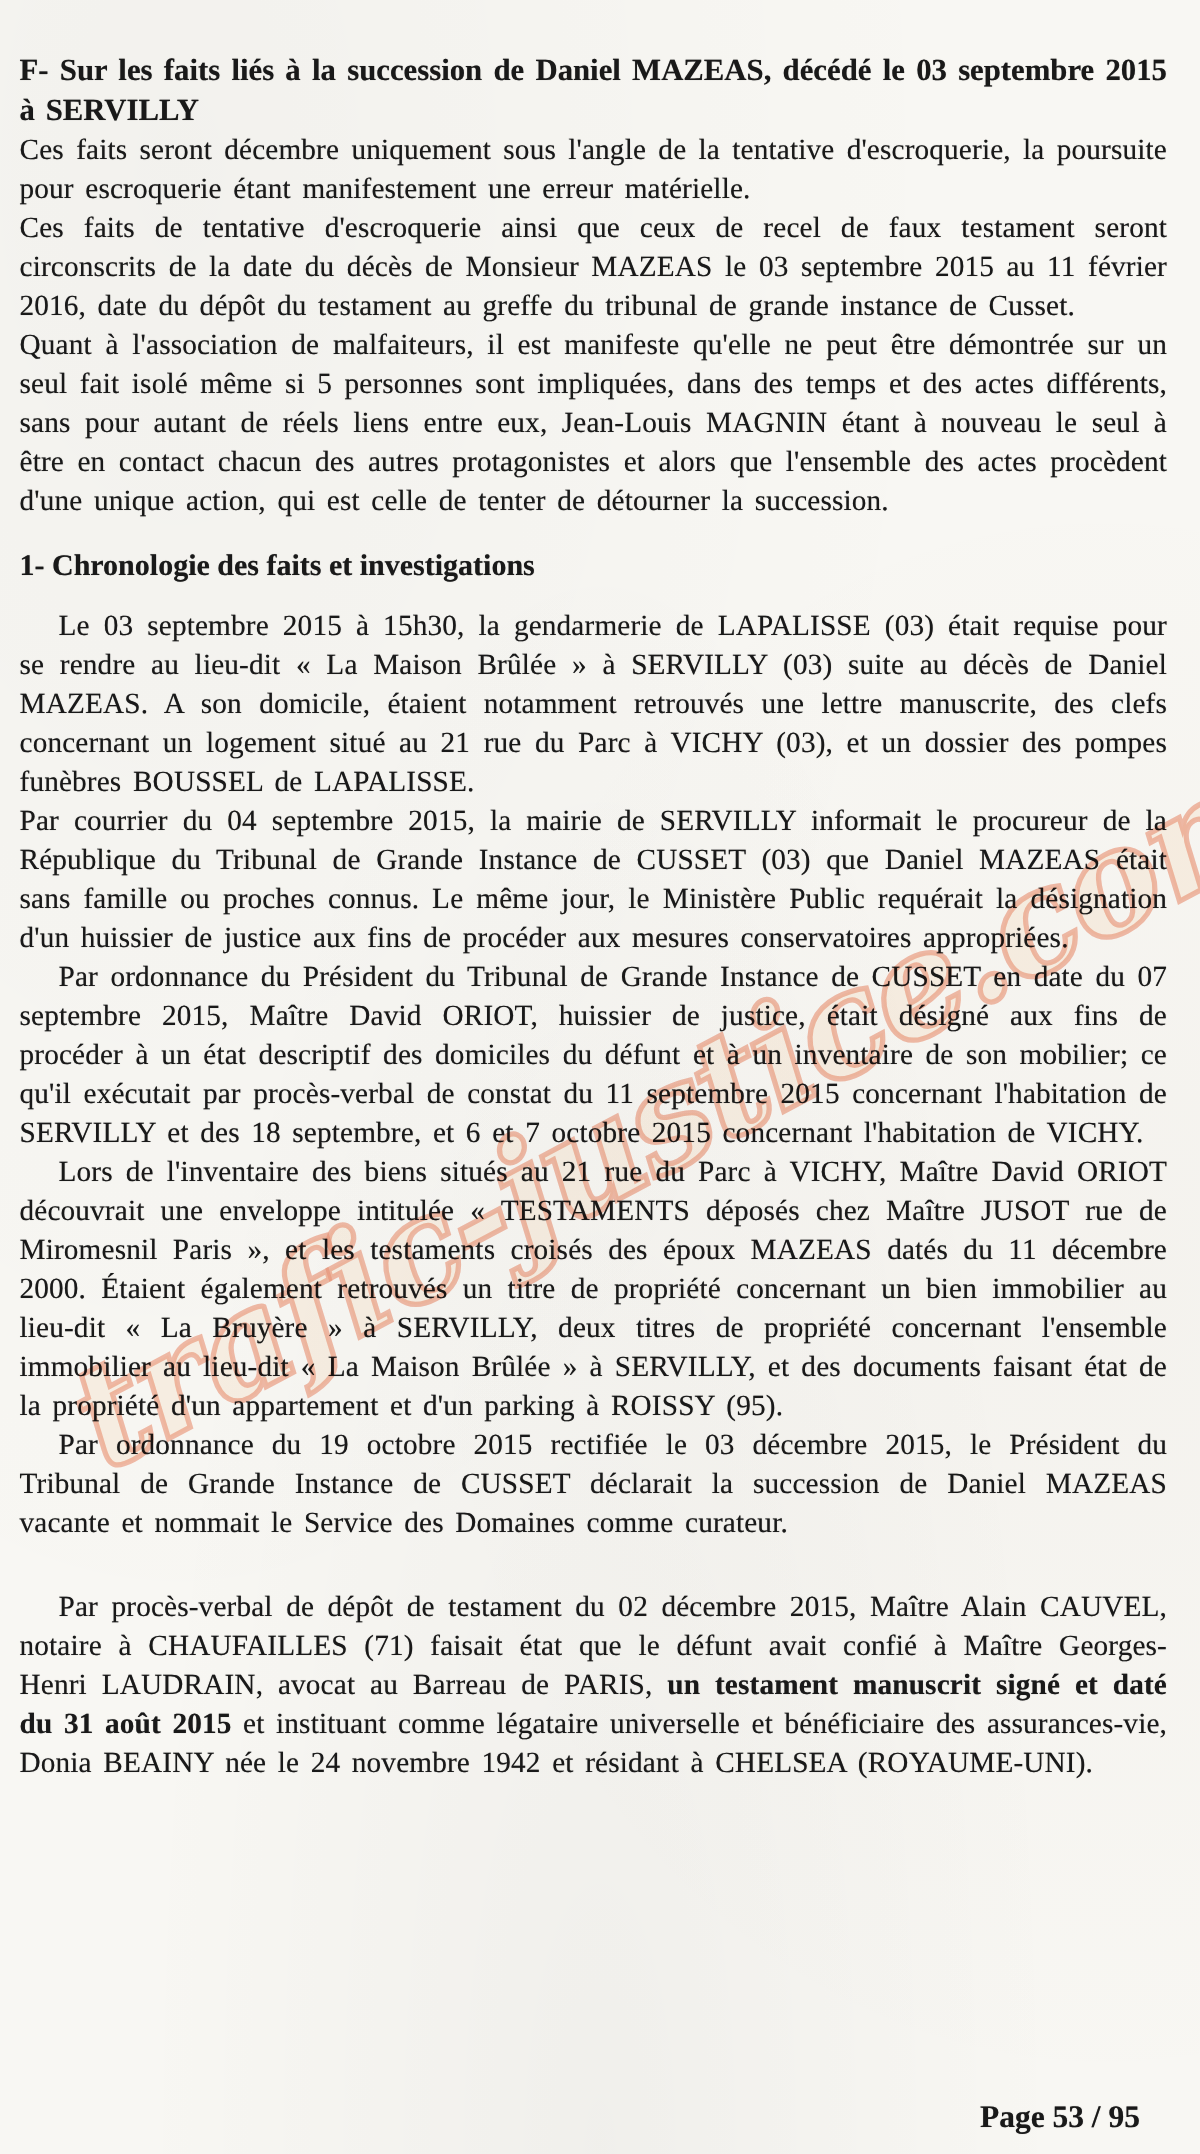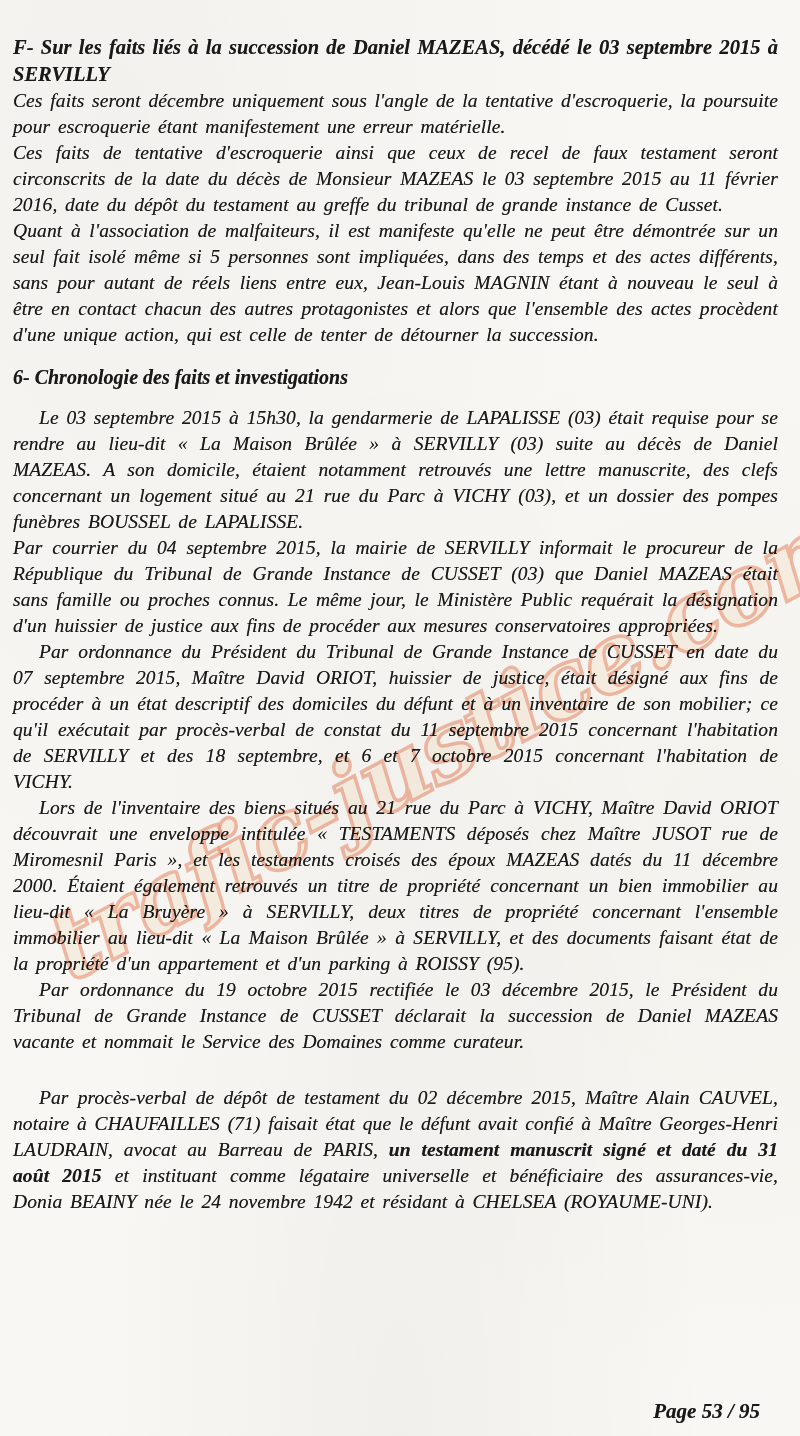--- a/index.html
+++ b/index.html
@@ -17,21 +17,20 @@
     background:
       radial-gradient(ellipse at 15% 8%, rgba(0,0,0,0.025), transparent 55%),
       radial-gradient(ellipse at 92% 60%, rgba(120,90,70,0.03), transparent 45%),
       radial-gradient(ellipse at 50% 100%, rgba(0,0,0,0.03), transparent 55%),
       #f8f7f3;
     font-family: "Liberation Serif", "DejaVu Serif", serif;
     color: #191919;
   }
   .scan-text {
     text-shadow: 0 0 0.5px rgba(10,10,10,0.55);
-    font-style: italic;
   }
   .heading {
     margin: 0;
     font-size: 20.5px;
     line-height: 27px;
     font-weight: bold;
     text-align: justify;
     word-spacing: 0.10em;
   }
   .subheading {
@@ -89,21 +88,21 @@
   <div class="watermark">trafic-justice.com</div>
 
   <h1 class="heading scan-text">F- Sur les faits liés à la succession de Daniel MAZEAS, décédé le 03 septembre 2015 à SERVILLY</h1>
 
   <p class="para scan-text">Ces faits seront décembre uniquement sous l'angle de la tentative d'escroquerie, la poursuite pour escroquerie étant manifestement une erreur matérielle.</p>
 
   <p class="para scan-text gap">Ces faits de tentative d'escroquerie ainsi que ceux de recel de faux testament seront circonscrits de la date du décès de Monsieur MAZEAS le 03 septembre 2015 au 11 février 2016, date du dépôt du testament au greffe du tribunal de grande instance de Cusset.</p>
 
   <p class="para scan-text gap">Quant à l'association de malfaiteurs, il est manifeste qu'elle ne peut être démontrée sur un seul fait isolé même si 5 personnes sont impliquées, dans des temps et des actes différents, sans pour autant de réels liens entre eux, Jean-Louis MAGNIN étant à nouveau le seul à être en contact chacun des autres protagonistes et alors que l'ensemble des actes procèdent d'une unique action, qui est celle de tenter de détourner la succession.</p>
 
-  <h2 class="subheading scan-text">6- Chronologie des faits et investigations</h2>
+  <h2 class="subheading scan-text">1- Chronologie des faits et investigations</h2>
 
   <p class="para scan-text indent">Le 03 septembre 2015 à 15h30, la gendarmerie de LAPALISSE (03) était requise pour se rendre au lieu-dit « La Maison Brûlée » à SERVILLY (03) suite au décès de Daniel MAZEAS. A son domicile, étaient notamment retrouvés une lettre manuscrite, des clefs concernant un logement situé au 21 rue du Parc à VICHY (03), et un dossier des pompes funèbres BOUSSEL de LAPALISSE.</p>
 
   <p class="para scan-text">Par courrier du 04 septembre 2015, la mairie de SERVILLY informait le procureur de la République du Tribunal de Grande Instance de CUSSET (03) que Daniel MAZEAS était sans famille ou proches connus. Le même jour, le Ministère Public requérait la désignation d'un huissier de justice aux fins de procéder aux mesures conservatoires appropriées.</p>
 
   <p class="para scan-text indent">Par ordonnance du Président du Tribunal de Grande Instance de CUSSET en date du 07 septembre 2015, Maître David ORIOT, huissier de justice, était désigné aux fins de procéder à un état descriptif des domiciles du défunt et à un inventaire de son mobilier; ce qu'il exécutait par procès-verbal de constat du 11 septembre 2015 concernant l'habitation de SERVILLY et des 18 septembre, et 6 et 7 octobre 2015 concernant l'habitation de VICHY.</p>
 
   <p class="para scan-text indent">Lors de l'inventaire des biens situés au 21 rue du Parc à VICHY, Maître David ORIOT découvrait une enveloppe intitulée « TESTAMENTS  déposés chez Maître JUSOT rue de Miromesnil Paris », et les testaments croisés des époux MAZEAS datés du 11 décembre 2000. Étaient également retrouvés un titre de propriété concernant un bien immobilier au lieu-dit « La Bruyère » à SERVILLY, deux titres de propriété concernant l'ensemble immobilier au lieu-dit « La Maison Brûlée » à SERVILLY, et des documents faisant état de la propriété d'un appartement et d'un parking à ROISSY (95).</p>
 
   <p class="para scan-text indent gap">Par ordonnance du 19 octobre 2015 rectifiée le 03 décembre 2015, le Président du Tribunal de Grande Instance de CUSSET déclarait la succession de Daniel MAZEAS vacante et nommait le Service des Domaines comme curateur.</p>

